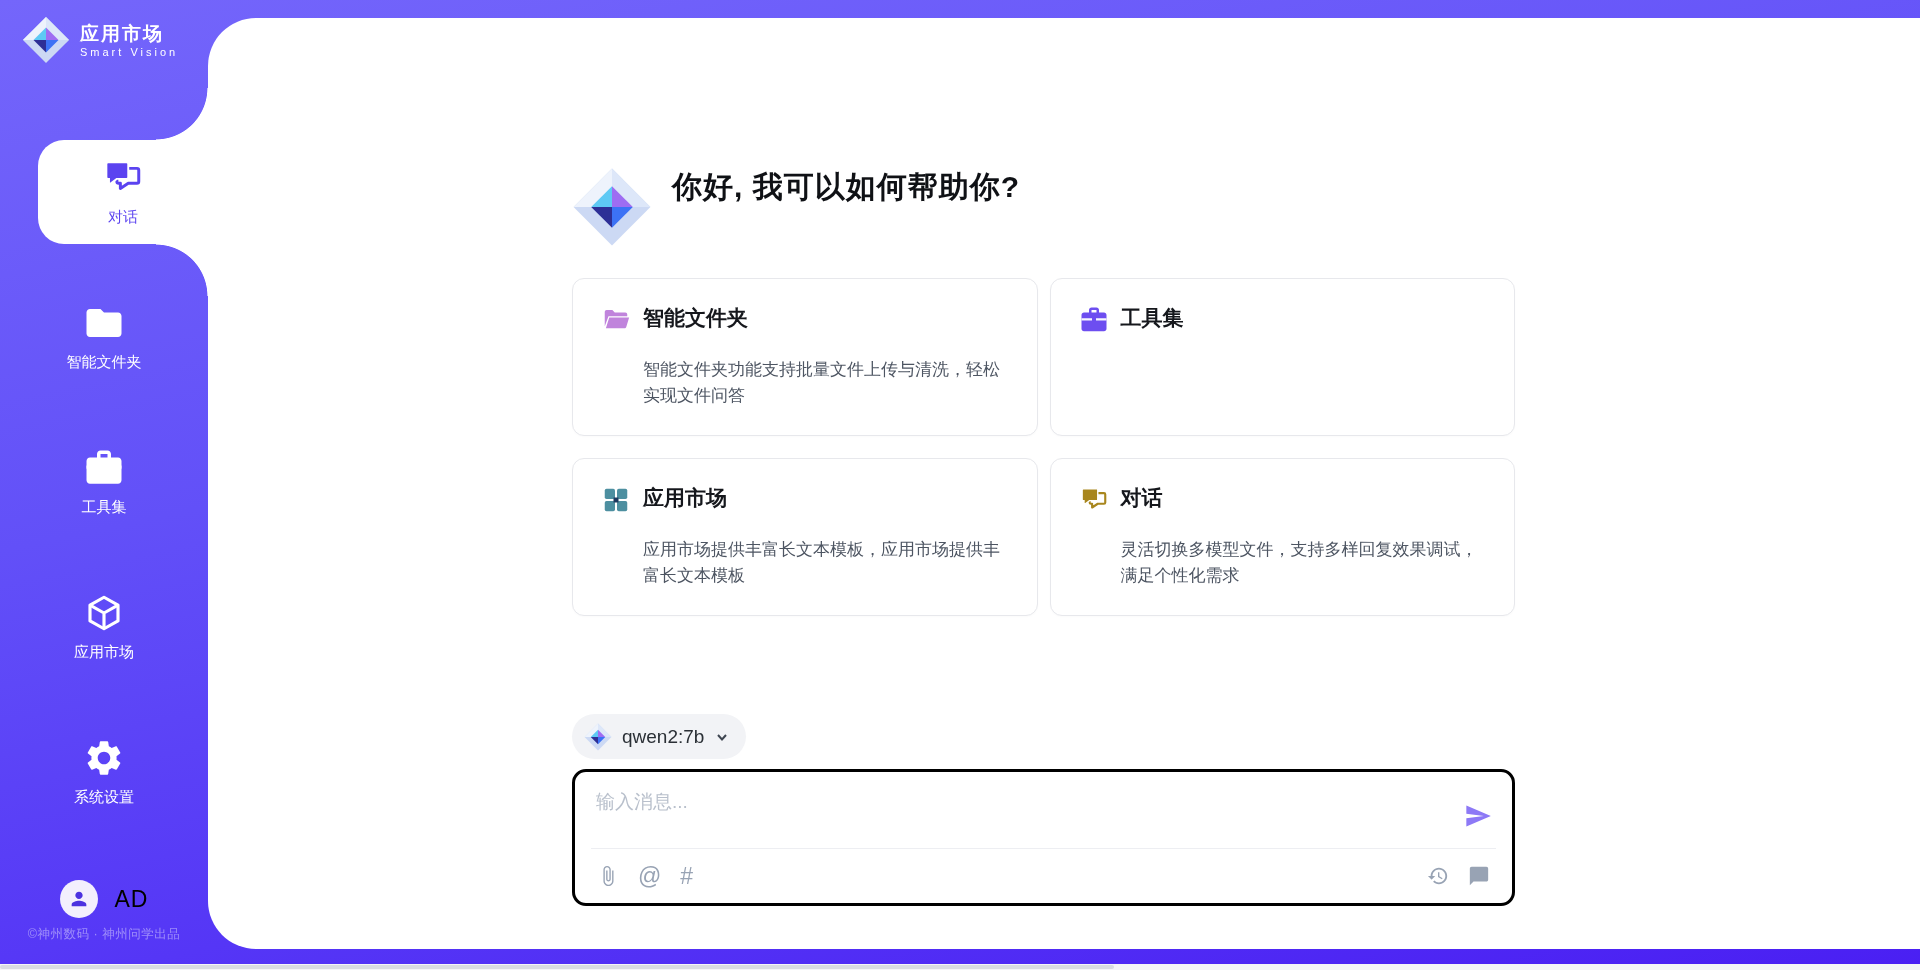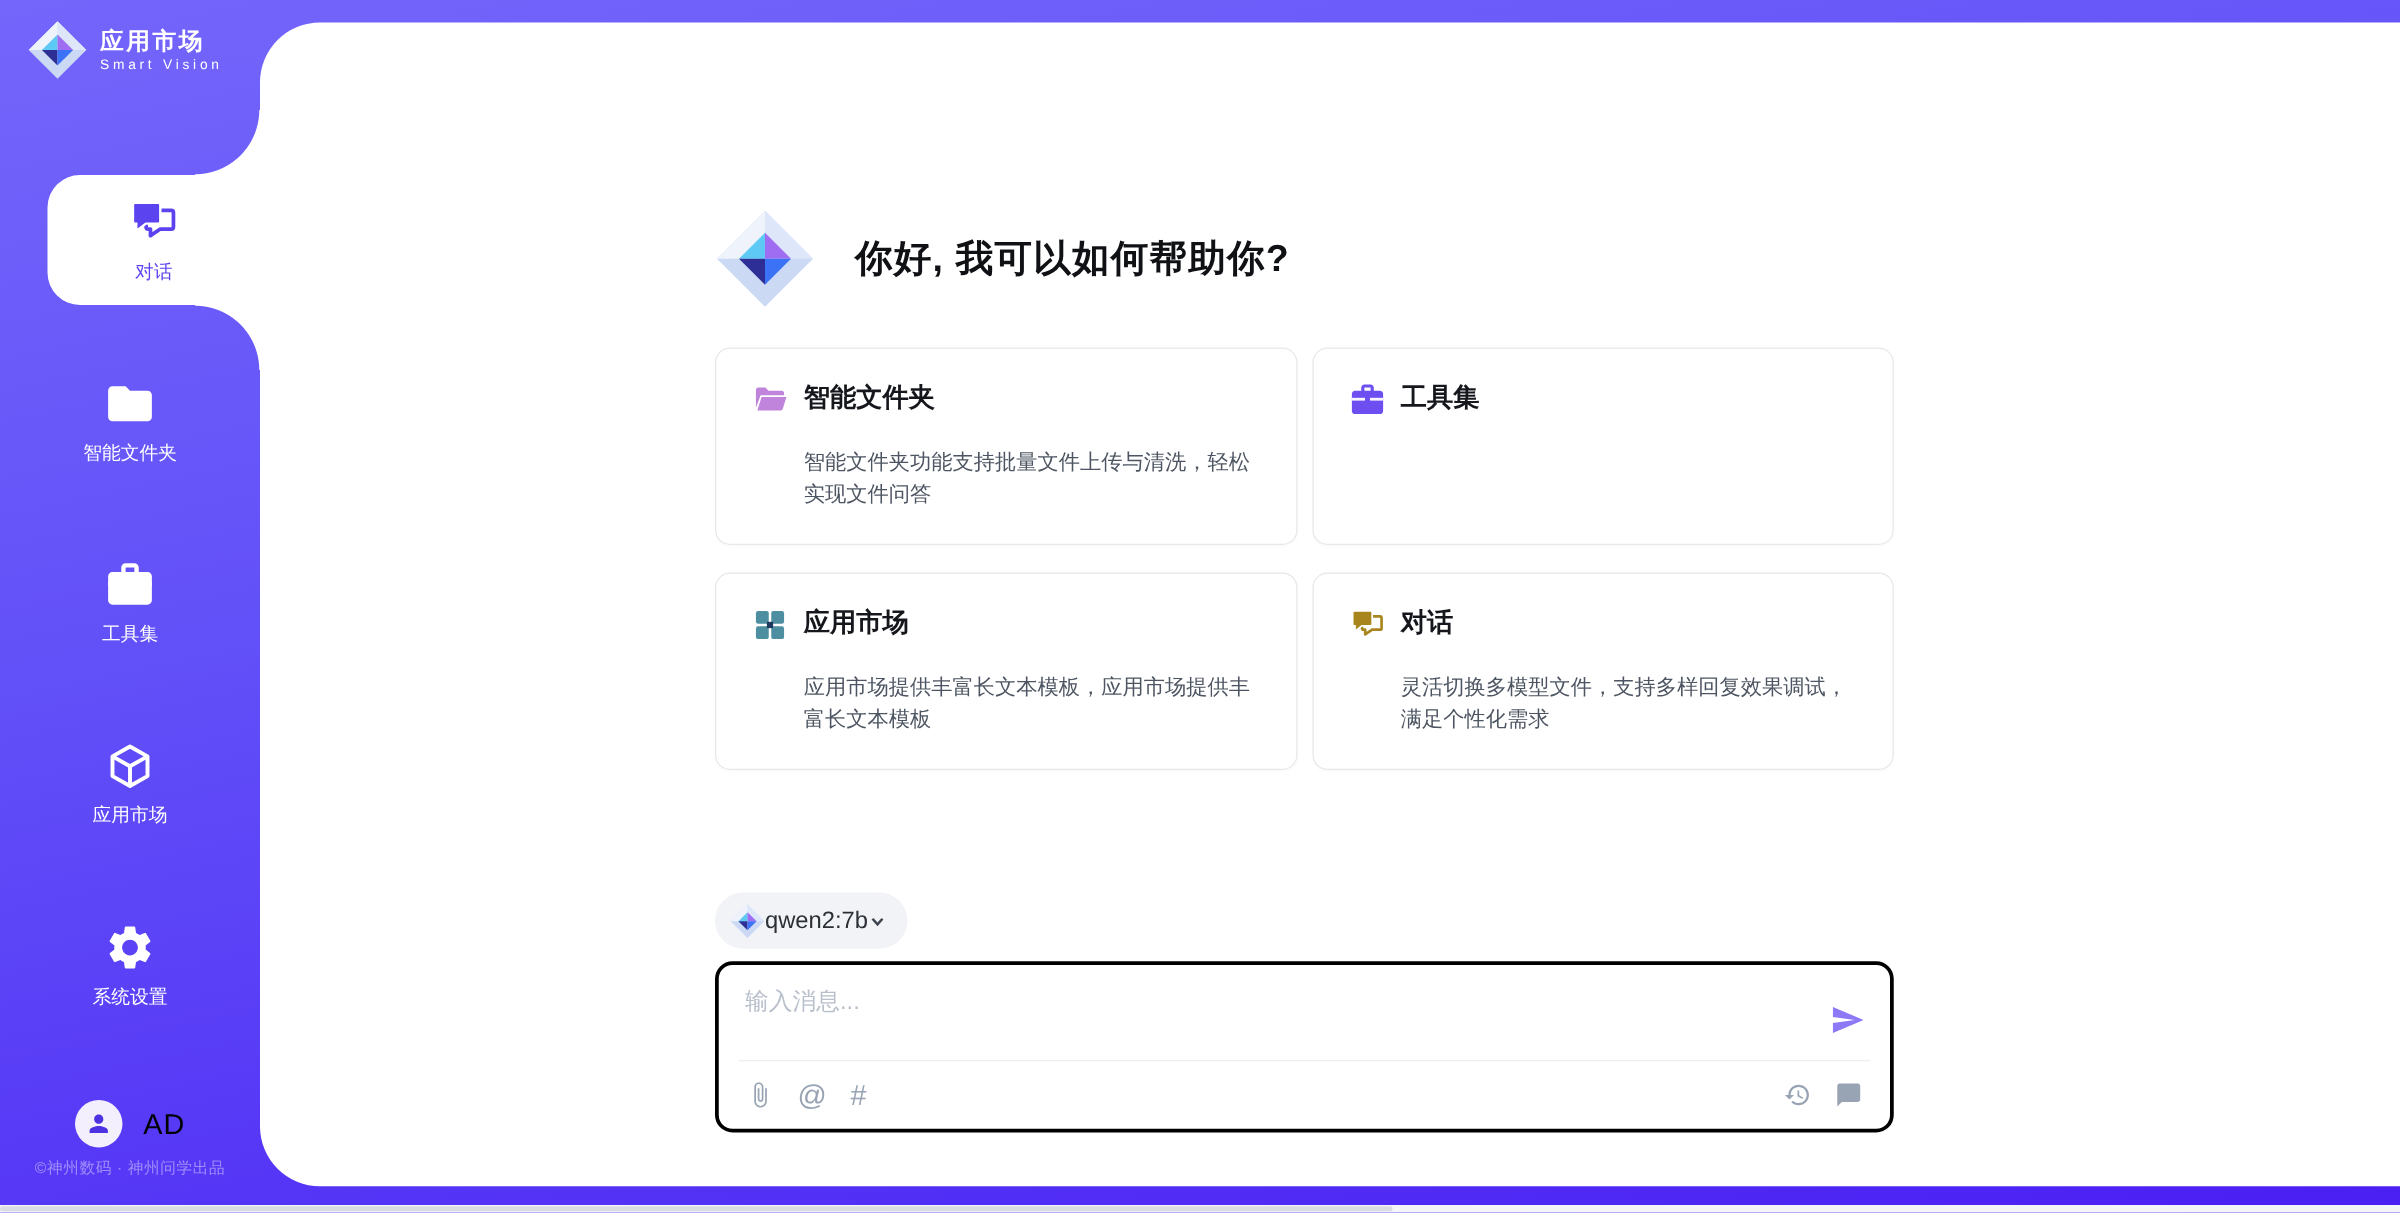--- a/index.html
+++ b/index.html
@@ -57,38 +57,38 @@
   .avatar svg { width:22px; height:22px; fill:#4c32e0; }
   .user-name { color:#000000; font-size:23px; letter-spacing:1px; }
 
   .side-footer {
     position:absolute; bottom:27px; left:0; width:208px; text-align:center;
     color:rgba(255,255,255,0.42); font-size:12.5px; letter-spacing:.5px;margin-top:32px;
   }
 
   
   .content { position:absolute; left:364px; top:149px; width:943px; }
-  .greeting { display:flex; align-items:center; gap:32px; }
+  .greeting { display:flex; align-items:flex-start; gap:20px; }
   .greeting svg { width:80px; height:80px; }
   .greeting h1 { font-size:30px; font-weight:bold; color:#0f1115; letter-spacing:1px; }
 
   .cards { margin-top:31px; display:grid; grid-template-columns:1fr 1fr; gap:22px 12px; }
   .card {
     position:relative; background:#fff; border:1px solid #e7e8ec; border-radius:12px;
     padding:25px 30px 27px 70px; min-height:126px; cursor:pointer;
     box-shadow:0 1px 2px rgba(15,17,21,.02);
   }
   .card-icon { position:absolute; left:28px; top:26px; width:30px; height:30px; }
   .card-title { font-size:21px; font-weight:bold; color:#15171c; }
   .card-desc { margin-top:25px; font-size:17px; line-height:1.5; color:#4d5562; }
 
   
   .bottom-area { position:absolute; left:364px; top:696px; width:943px; }
   .model-pill {
-    display:inline-flex; align-items:center; height:45px;
+    display:inline-flex; align-items:center; gap:10px; height:45px;
     padding:0 16px 0 12px; background:#f2f3f6; border-radius:23px; cursor:pointer;
   }
   .model-pill svg.dm { width:28px; height:28px; }
   .model-name { font-size:19px; color:#2b3036; }
   .chevron { width:16px; height:16px; stroke:#3f4651; stroke-width:2; fill:none; }
 
   .composer {
     margin-top:10px; position:relative; height:137px; background:#fff;
     border:3px solid #000000; border-radius:14px;
   }

